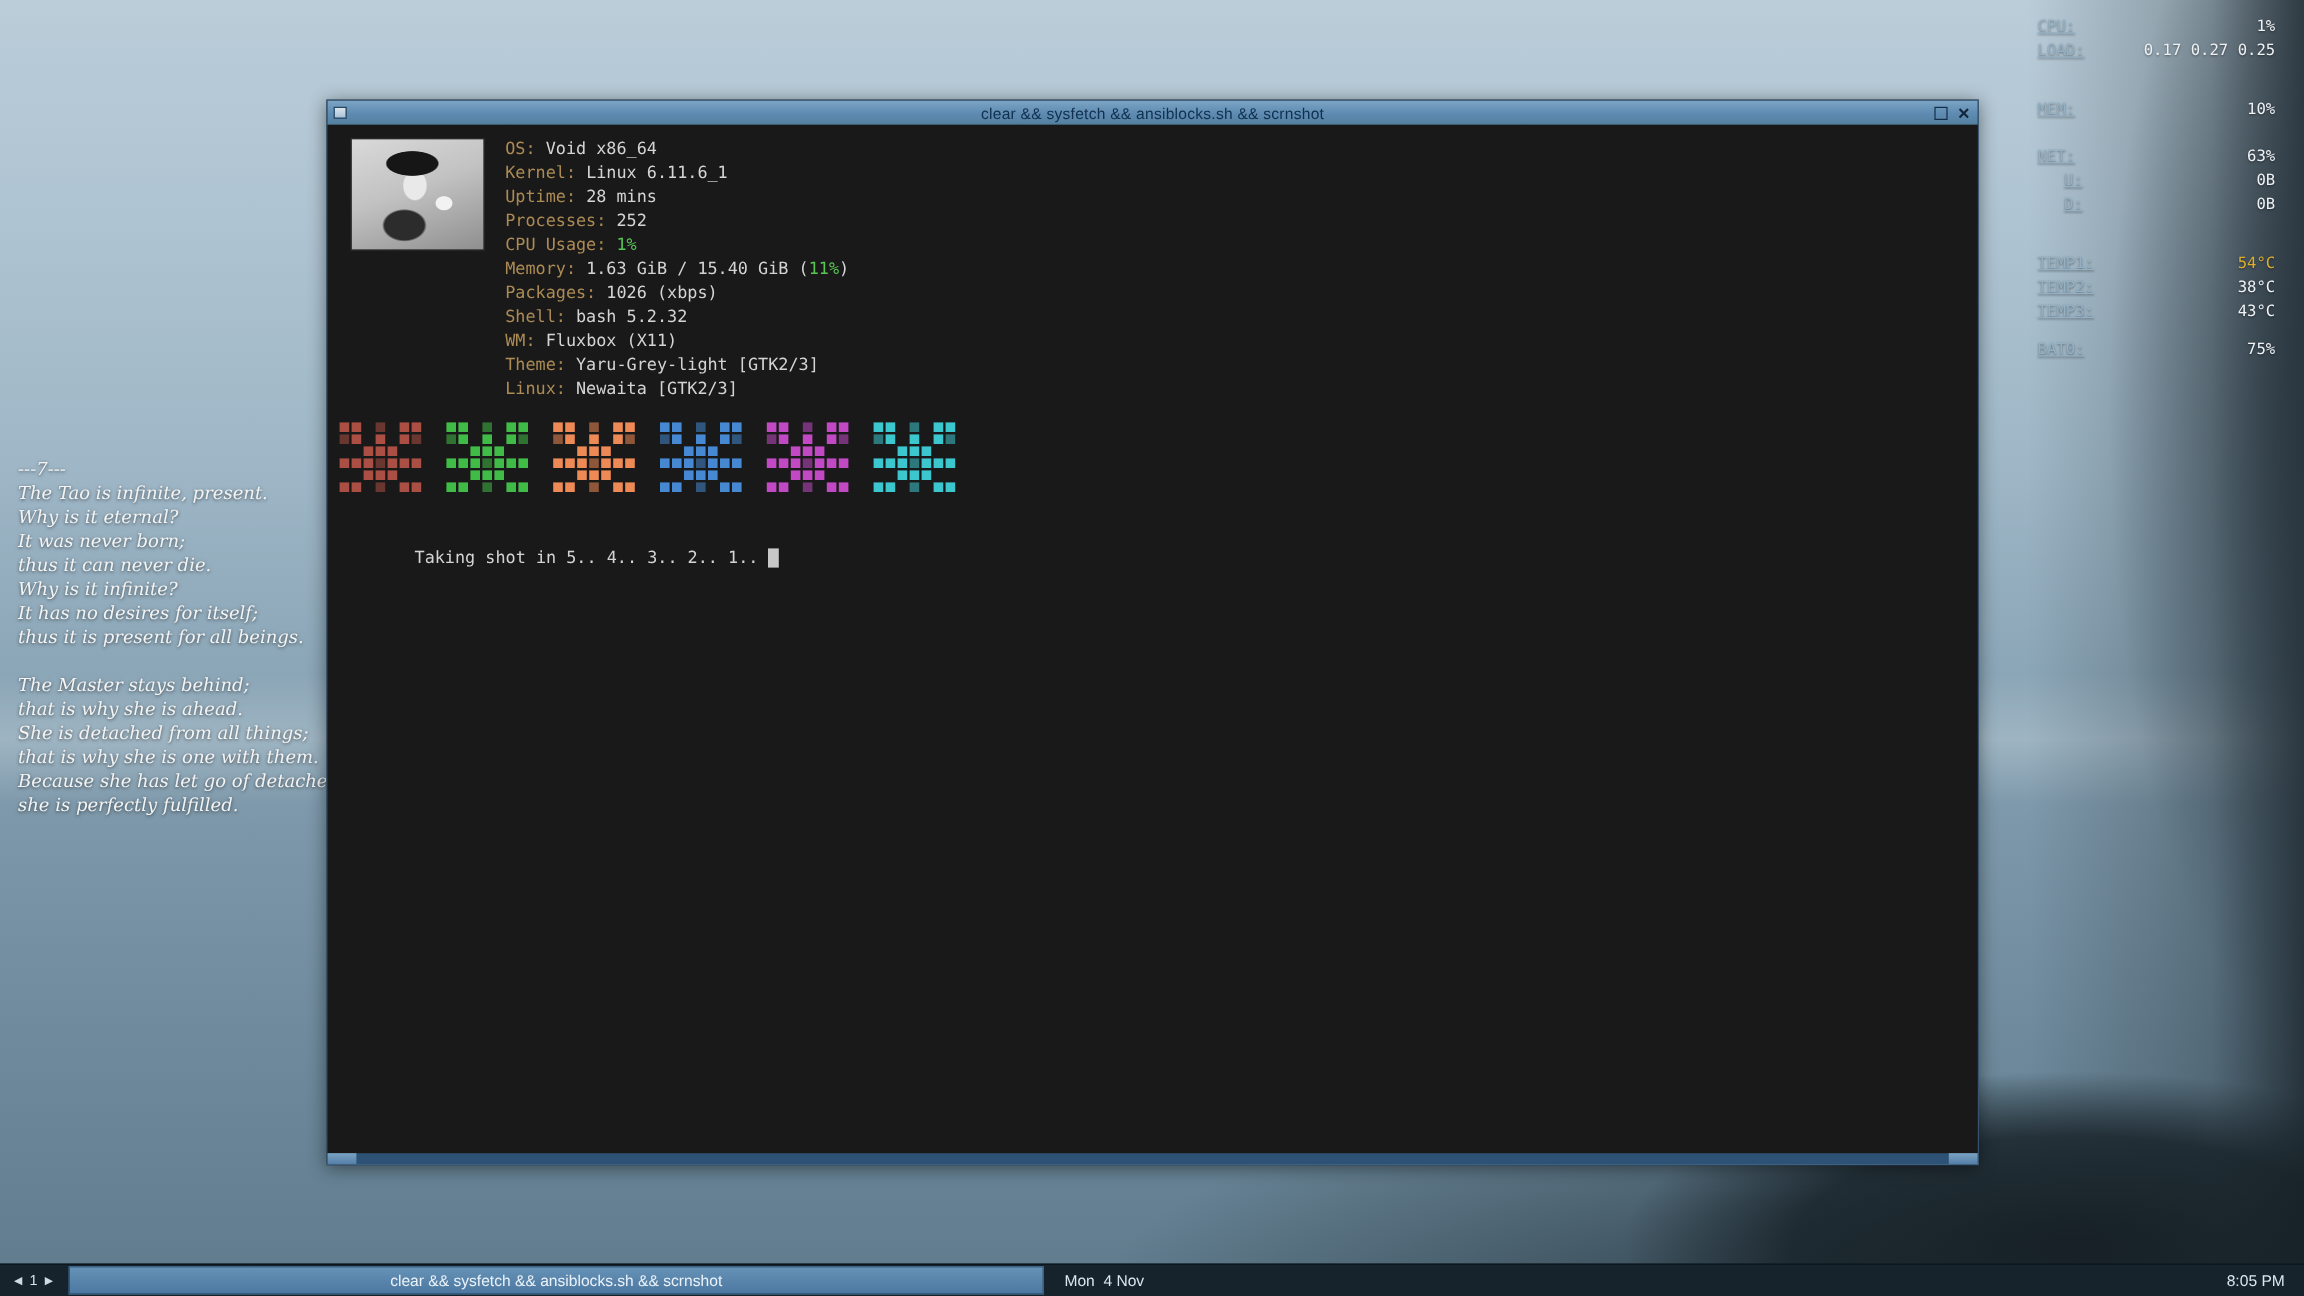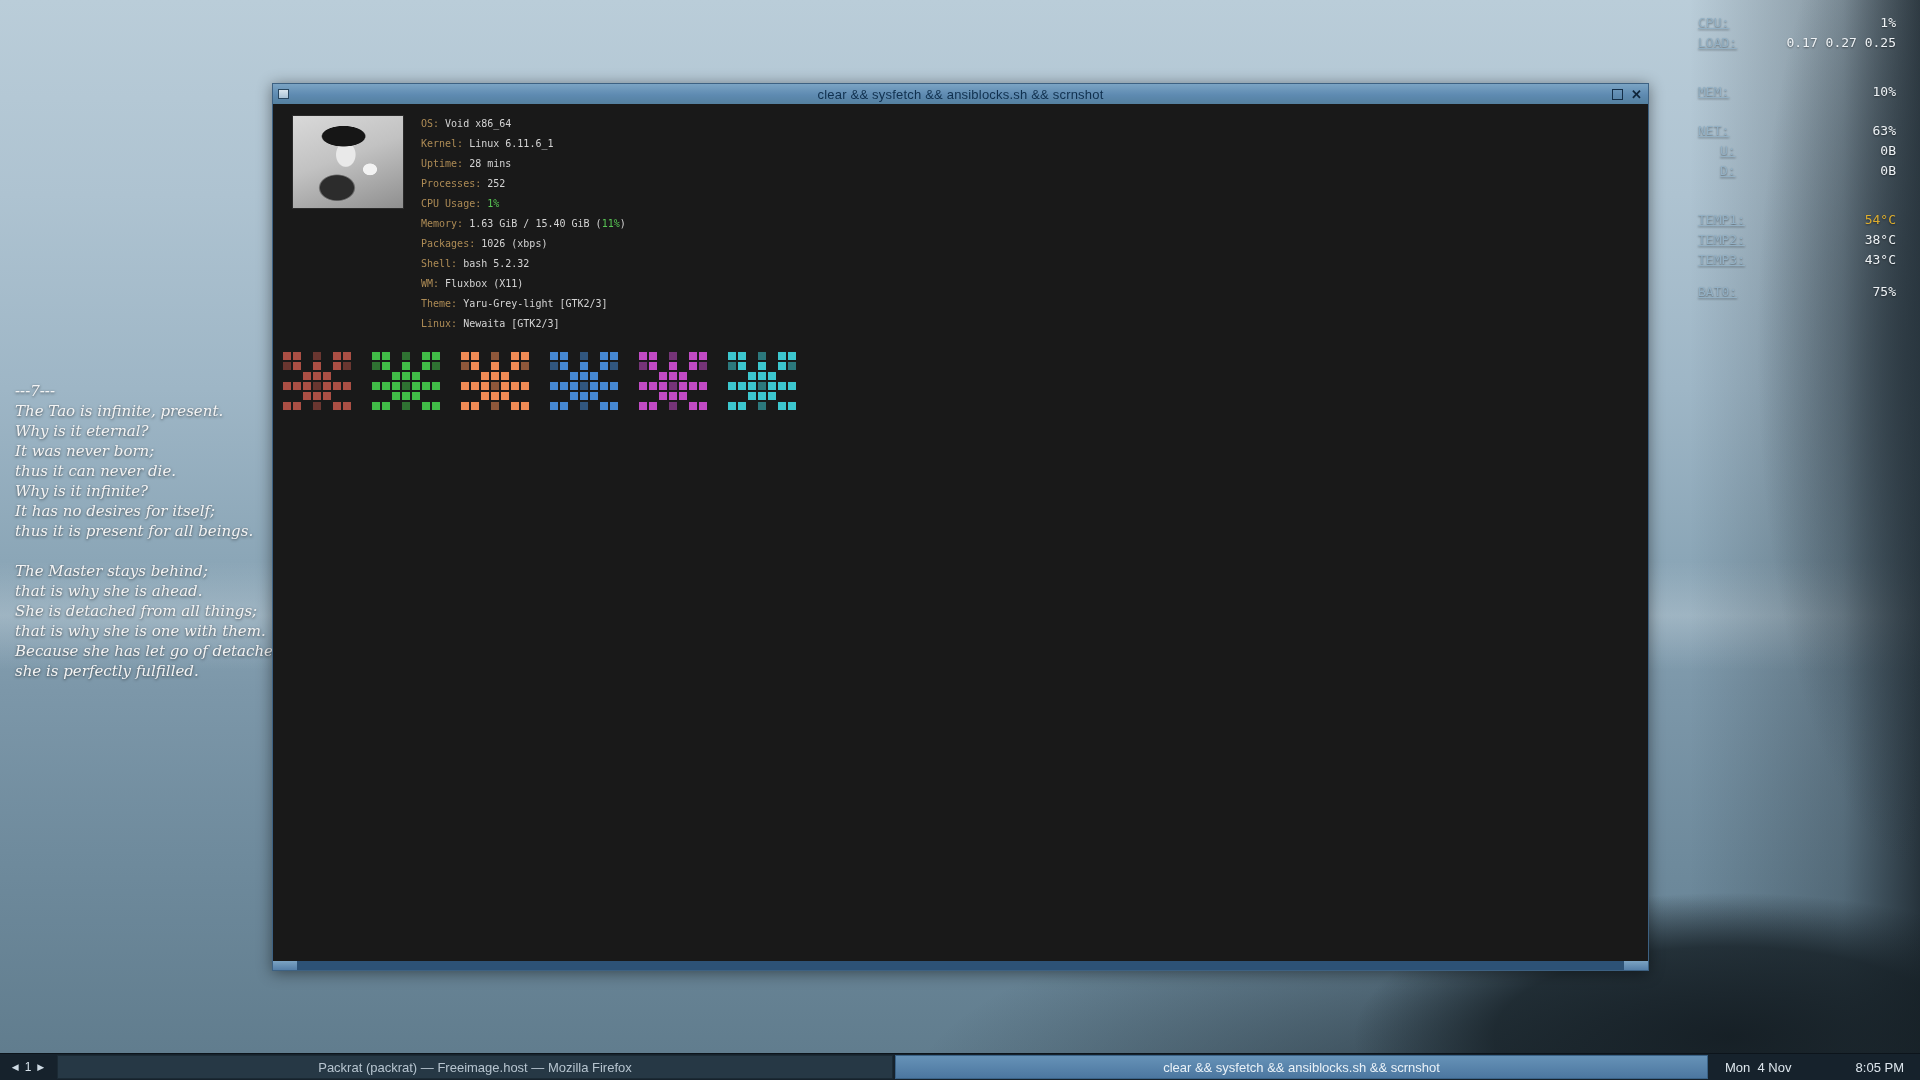--- a/index.html
+++ b/index.html
@@ -45,21 +45,21 @@
     background:linear-gradient(180deg,#7ba4c4 0%, #5e8ab1 55%, #54809f 100%);
     display:flex; align-items:center; }
   .win-menu { position:absolute; left:5px; top:5px; width:11px; height:10px;
     background:linear-gradient(#d9e5ee,#a9c2d6); border:1px solid #28465f; }
   .title { flex:1; text-align:center; font-size:13px; color:#10304e; letter-spacing:0.2px; }
   .win-buttons { position:absolute; right:6px; top:0; height:20px; display:flex; align-items:center; gap:8px; }
   .btn-max { width:11px; height:11px; border:1px solid #142e48; }
   .btn-close { font-size:13px; line-height:13px; color:#10253a; font-weight:bold; cursor:default; }
 
   .term { position:absolute; top:20px; bottom:9px; left:0; right:0; background:#191919; overflow:hidden;
-    font-family:"DejaVu Sans Mono", monospace; font-size:10px; color:#d4d4d4;padding-left:48px; }
+    font-family:"DejaVu Sans Mono", monospace; font-size:14px; color:#d4d4d4;padding-left:48px; }
 
   .fetch-img { position:absolute; left:20px; top:12px; width:110px; height:92px;
     background:
       radial-gradient(ellipse 34px 16px at 46% 22%, #161616 62%, rgba(0,0,0,0) 66%),
       radial-gradient(ellipse 16px 20px at 48% 42%, #e9e9e9 58%, rgba(0,0,0,0) 64%),
       radial-gradient(ellipse 30px 22px at 40% 78%, #2c2c2c 55%, rgba(0,0,0,0) 62%),
       radial-gradient(ellipse 12px 10px at 70% 58%, #f2f2f2 55%, rgba(0,0,0,0) 62%),
       linear-gradient(160deg, #d9d9d9 0%, #c2c2c2 45%, #8f8f8f 100%);
     outline:1px solid #2a2a2a; }
 
@@ -448,35 +448,37 @@
             <span class="ansi-cell" style="background: rgb(60, 198, 206);"></span>
             <span class="ansi-cell" style="background: rgb(60, 198, 206);"></span>
             <span class="ansi-cell"></span>
             <span class="ansi-cell" style="background: rgb(60, 198, 206); opacity: 0.55;"></span>
             <span class="ansi-cell"></span>
             <span class="ansi-cell" style="background: rgb(60, 198, 206);"></span>
             <span class="ansi-cell" style="background: rgb(60, 198, 206);"></span>
           </div>
       </div>
 
+      <div class="countdown">
+        <span>Taking shot in 5.. 4.. 3.. 2.. 1.. </span><span class="cursor"></span>
+      </div>
     </div>
 
     <div class="win-grip">
       <span class="grip left"></span>
       <span class="grip right"></span>
     </div>
   </div>
 
   <div class="taskbar">
     <div class="pager">
       <span class="arrow">◀</span>
       <span class="ws">1</span>
       <span class="arrow">▶</span>
     </div>
-    <div class="task inactive">Packrat (packrat) — Freeimage.host — Mozilla Firefox</div>
     <div class="task active">clear &amp;&amp; sysfetch &amp;&amp; ansiblocks.sh &amp;&amp; scrnshot</div>
     <div class="clock">
       <span>Mon  4 Nov</span>
       <span>8:05 PM</span>
     </div>
   </div>
 
 </div>
 
 </body></html>

